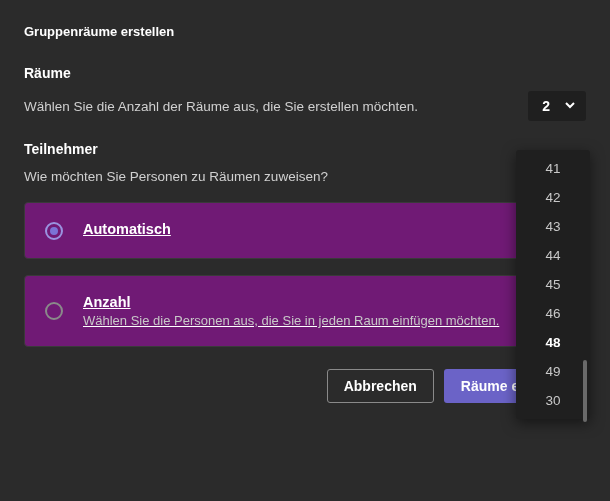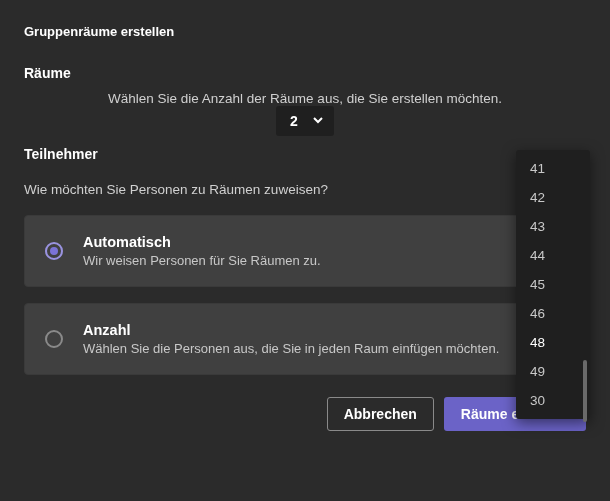--- a/index.html
+++ b/index.html
@@ -9,44 +9,44 @@
     font-family: "Segoe UI", Arial, sans-serif;
     color: #fff;
     position: relative;
   }
   .dialog { padding: 24px 24px 18px 24px; }
   .title { font-size: 13px; font-weight: 700; margin-bottom: 26px; }
   .section-label { font-size: 14px; font-weight: 600; margin-bottom: 10px; color: #fff; }
   .desc { font-size: 13.5px; color: #d0d0d0; }
   .row-rooms {
     display: flex; align-items: center; justify-content: space-between;
-    margin-bottom: 10px;
-    flex-direction: column;
+    margin-bottom: 20px;
   }
   .select-box {
     background: #1f1f1f;
     color: #fff;
     padding: 7px 10px 7px 14px;
     display: flex; align-items: center; gap: 14px;
     font-size: 14px; font-weight: 600;
     border-radius: 3px;
     cursor: pointer;
   }
   .select-box svg { width: 12px; height: 12px; stroke: #fff; }
   .participants-block { margin-bottom: 18px; }
-  .participants-block .section-label { margin-bottom: 20px; }
+  .participants-block .section-label { margin-bottom: 12px; }
   .participants-block .desc { margin-bottom: 14px; }
   .option-card {
-    background: #404040;
+    background: #701a75;
     border: 1px solid #3a3a3a;
     border-radius: 4px;
     padding: 18px 20px;
     display: flex; align-items: center; gap: 20px;
     margin-bottom: 16px;
     cursor: pointer;
+    text-decoration: underline;
   }
   .radio {
     width: 18px; height: 18px; border-radius: 50%;
     border: 2px solid #8a8a8a; flex: 0 0 auto;
     display: flex; align-items: center; justify-content: center;
   }
   .radio.selected { border-color: #9a93e0; }
   .radio .dot {
     width: 8px; height: 8px; border-radius: 50%;
     background: #7b73d6; display: none;
@@ -76,29 +76,30 @@
   }
   .dropdown {
     position: absolute;
     right: 20px;
     top: 150px;
     width: 74px;
     background: #1f1f1f;
     border-radius: 3px;
     padding: 4px 0 4px 0;
     box-shadow: 0 4px 14px rgba(0,0,0,0.5);
+    text-align: center;
   }
   .dropdown-inner { position: relative; }
   .dd-item {
     padding: 7px 14px;
     font-size: 13.5px;
     color: #c8c8c8;
     cursor: pointer;
   }
-  .dd-item.highlight { color: #fff; font-weight: 400; }
+  .dd-item.highlight { color: #fff; font-weight: 700; }
   .dd-scrollbar {
     position: absolute;
     right: 3px; top: 210px;
     width: 4px; height: 62px;
     background: #6a6a6a;
     border-radius: 2px;
   }
 </style>
 </head>
 <body>
@@ -125,21 +126,20 @@
     <div class="section-label">Teilnehmer</div>
     <div class="desc">Wie möchten Sie Personen zu Räumen zuweisen?</div>
   </div>
 
   <div class="option-card">
     <div class="radio selected">
         <div class="dot"></div>
       </div>
     <div>
       <div class="opt-title">Automatisch</div>
-      <div class="opt-desc">Wir weisen Personen für Sie Räumen zu.</div>
     </div>
   </div>
 
   <div class="option-card">
     <div class="radio"></div>
     <div>
       <div class="opt-title">Anzahl</div>
       <div class="opt-desc">Wählen Sie die Personen aus, die Sie in jeden Raum einfügen möchten.</div>
     </div>
   </div>

